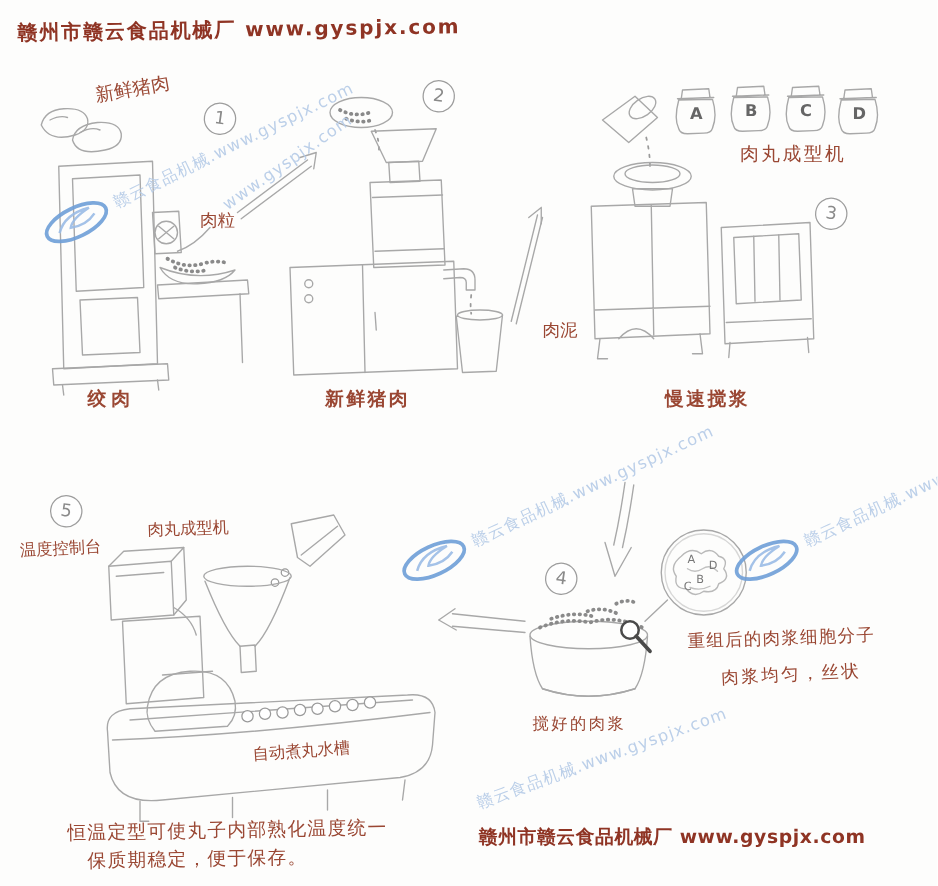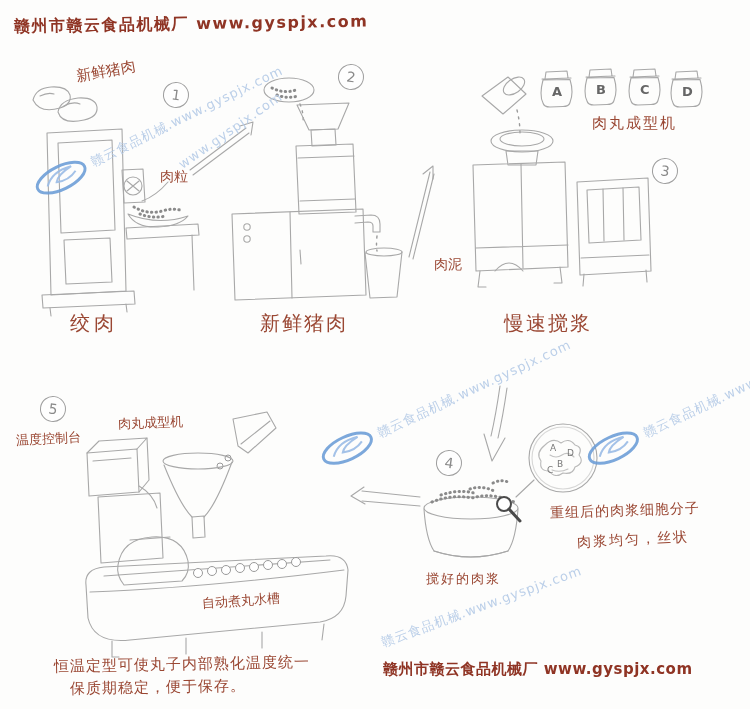--- a/index.html
+++ b/index.html
@@ -9,21 +9,21 @@
     font-family:"DejaVu Sans","Liberation Sans",sans-serif;
   }
   .art{position:absolute;left:0;top:0;}
   .ln{fill:none;stroke:#a8a8a8;stroke-width:1.1;stroke-linecap:round;stroke-linejoin:round;}
   .dots{fill:none;stroke:#8a8a8a;stroke-width:3;stroke-linecap:round;stroke-dasharray:0.4 4.2;}
   .drip{fill:none;stroke:#9a9a9a;stroke-width:1.4;stroke-linecap:round;stroke-dasharray:2 5;}
   .ball{fill:#fff;stroke:#9a9a9a;stroke-width:1;}
 
   .lbl{position:absolute;color:#9a4733;white-space:nowrap;}
   .title{position:absolute;color:#8f3424;font-weight:bold;font-size:16px;letter-spacing:1.5px;white-space:nowrap;}
-  .cap{font-size:20px;letter-spacing:4px;}
+  .cap{font-size:15px;letter-spacing:4px;font-weight:bold;}
   .small{font-size:13px;}
   .numcircle{
     position:absolute;width:24px;height:24px;border:1.6px solid #9d9d9d;border-radius:50%;
     color:#8a8a8a;font-size:14px;display:flex;align-items:center;justify-content:center;
     background:rgba(255,255,255,.55);transform:rotate(8deg);
   }
   .jarletter{position:absolute;color:#666;font-size:13px;font-weight:bold;}
   .zoomletter{position:absolute;color:#777;font-size:9px;}
   .wm{position:absolute;display:flex;align-items:center;gap:6px;transform-origin:left center;opacity:.9;}
   .wm span{color:#b5cbe7;font-size:13px;letter-spacing:1px;white-space:nowrap;}
@@ -225,21 +225,21 @@
   <div class="lbl cap" style="left:70px;top:310px;">绞肉</div>
 
   <div class="lbl" style="left:402px;top:256px;font-size:14px;margin-left:32px;">肉泥</div>
   <div class="lbl cap" style="left:260px;top:310px;letter-spacing:2px;">新鲜猪肉</div>
 
   <div class="jarletter" style="left:552px;top:84px;">A</div>
   <div class="jarletter" style="left:596px;top:82px;">B</div>
   <div class="jarletter" style="left:640px;top:82px;">C</div>
   <div class="jarletter" style="left:682px;top:84px;">D</div>
   <div class="lbl" style="left:592px;top:114px;font-size:15px;letter-spacing:2px;">肉丸成型机</div>
-  <div class="lbl cap" style="left:504px;top:310px;letter-spacing:2px;">慢速搅浆</div>
+  <div class="lbl cap" style="left:532px;top:310px;letter-spacing:2px;">慢速搅浆</div>
 
   <div class="zoomletter" style="left:550px;top:443px;">A</div>
   <div class="zoomletter" style="left:567px;top:448px;">D</div>
   <div class="zoomletter" style="left:557px;top:459px;">B</div>
   <div class="zoomletter" style="left:547px;top:465px;">C</div>
   <div class="lbl" style="left:550px;top:502px;font-size:14px;letter-spacing:1px;transform:rotate(-2deg);">重组后的肉浆细胞分子</div>
   <div class="lbl" style="left:577px;top:531px;font-size:14px;letter-spacing:2px;transform:rotate(-3deg);">肉浆均匀，丝状</div>
   <div class="lbl" style="left:426px;top:570px;font-size:13px;letter-spacing:2px;">搅好的肉浆</div>
 
   <div class="lbl small" style="left:118px;top:414px;transform:rotate(-2deg);">肉丸成型机</div>

